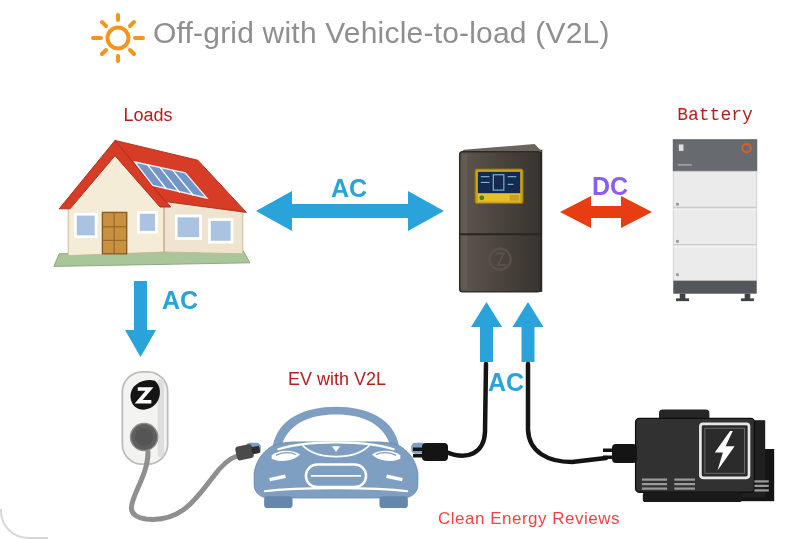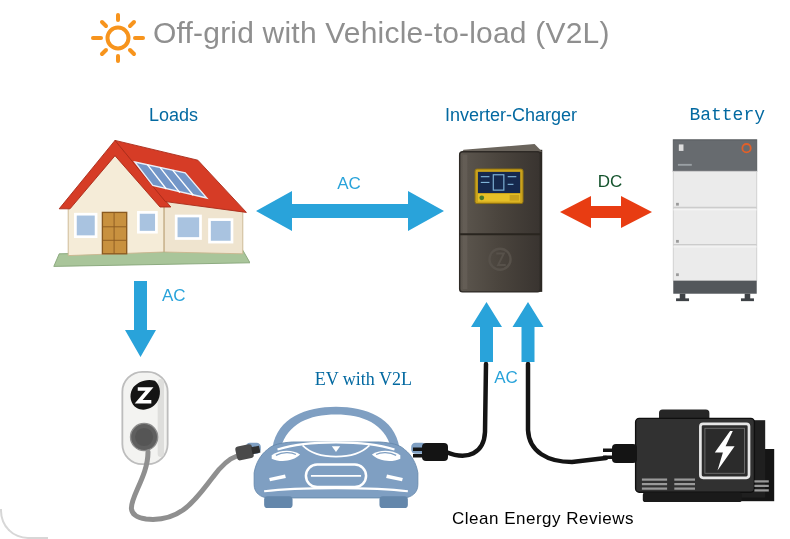--- a/index.html
+++ b/index.html
@@ -9,39 +9,39 @@
     border-radius:8px;
   }
   
   .title-text{
     position:absolute;left:153px;top:16px;font-size:30px;line-height:34px;
     color:#8f8f8f;letter-spacing:0.2px;white-space:nowrap;
   }
   .sun{position:absolute;left:90px;top:9px;width:56px;height:56px;}
   
   .node-label{
-    position:absolute;color:#0369a1;font-size:18px;text-align:right;line-height:22px;
+    position:absolute;color:#b91c1c;font-size:18px;text-align:center;line-height:22px;
   }
   .lbl-loads{left:98px;top:104px;width:100px;}
   .lbl-inverter{left:417px;top:104px;width:160px;}
   .lbl-battery{left:665px;top:104px;width:100px;font-family:Liberation Mono, monospace;}
-  .lbl-ev{left:282px;top:368px;width:130px;font-family:Liberation Serif, serif;}
+  .lbl-ev{left:272px;top:368px;width:130px;}
   .lbl-generator{left:648px;top:381px;width:115px;}
   .lbl-charger{left:20px;top:390px;width:102px;font-size:16px;line-height:22px;}
   
-  .flow-label{position:absolute;font-size:17px;font-weight:400;}
+  .flow-label{position:absolute;font-size:25px;font-weight:700;}
   .blue{color:#29a3da;}
-  .red{color:#14532d;}
+  .red{color:#8b5cf6;}
   .lbl-ac1{left:327px;top:174px;width:44px;text-align:center;}
   .lbl-dc{left:589px;top:172px;width:42px;text-align:center;}
   .lbl-ac2{left:162px;top:286px;width:44px;}
   .lbl-ac3{left:486px;top:368px;width:40px;text-align:center;}
   .watermark{
-    position:absolute;left:438px;top:509px;width:210px;text-align:center;
-    color:#000000;font-size:17px;letter-spacing:0.5px;
+    position:absolute;left:438px;top:509px;width:210px;
+    color:#ef4444;font-size:17px;letter-spacing:0.5px;
   }
   .overlay{position:absolute;left:0;top:0;z-index:3;pointer-events:none;}
   .device{position:absolute;z-index:2;}
   .corner{
     position:absolute;left:0;bottom:0;width:46px;height:28px;
     border-left:2px solid #d7d7d7;border-bottom:2px solid #d7d7d7;
     border-bottom-left-radius:28px;
   }
 </style>
 </head>
@@ -58,21 +58,20 @@
       <line x1="45" y1="29" x2="53" y2="29"></line>
       <line x1="12" y1="13" x2="16" y2="17"></line>
       <line x1="40" y1="41" x2="44" y2="45"></line>
       <line x1="12" y1="45" x2="16" y2="41"></line>
       <line x1="40" y1="17" x2="44" y2="13"></line>
     </g>
   </svg>
   <div class="title-text">Off-grid with Vehicle-to-load (V2L)</div>
 
   <div class="node-label lbl-loads">Loads</div>
-  <div class="node-label lbl-inverter">Inverter-Charger</div>
   <div class="node-label lbl-battery">Battery</div>
   <div class="node-label lbl-ev">EV with V2L</div>
 
   <div class="flow-label blue lbl-ac1">AC</div>
   <div class="flow-label red lbl-dc">DC</div>
   <div class="flow-label blue lbl-ac2">AC</div>
   <div class="flow-label blue lbl-ac3">AC</div>
 
   <svg class="device" style="left:52px;top:126px;" width="198" height="144" viewBox="0 0 220 160">
     <polygon points="8,142 212,138 220,152 2,156" fill="#a9c59a" stroke="#86a578" stroke-width="1"></polygon>

